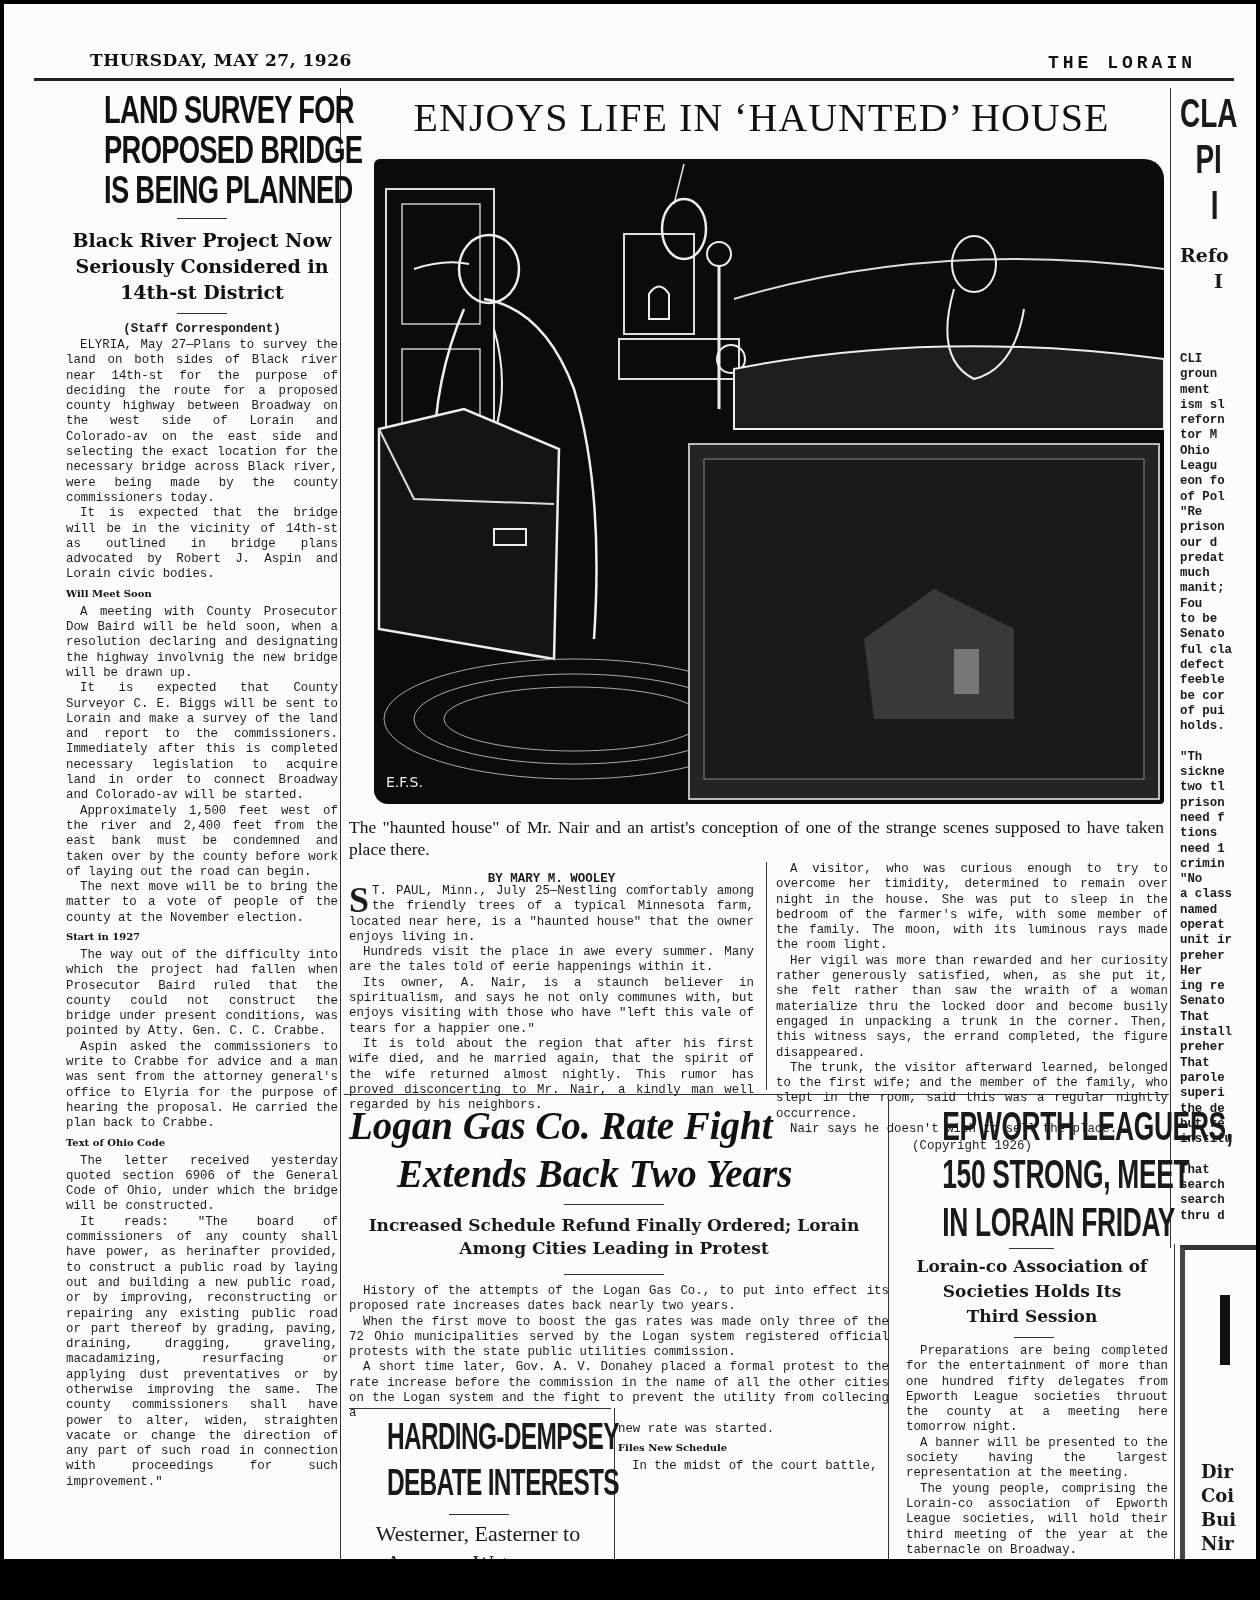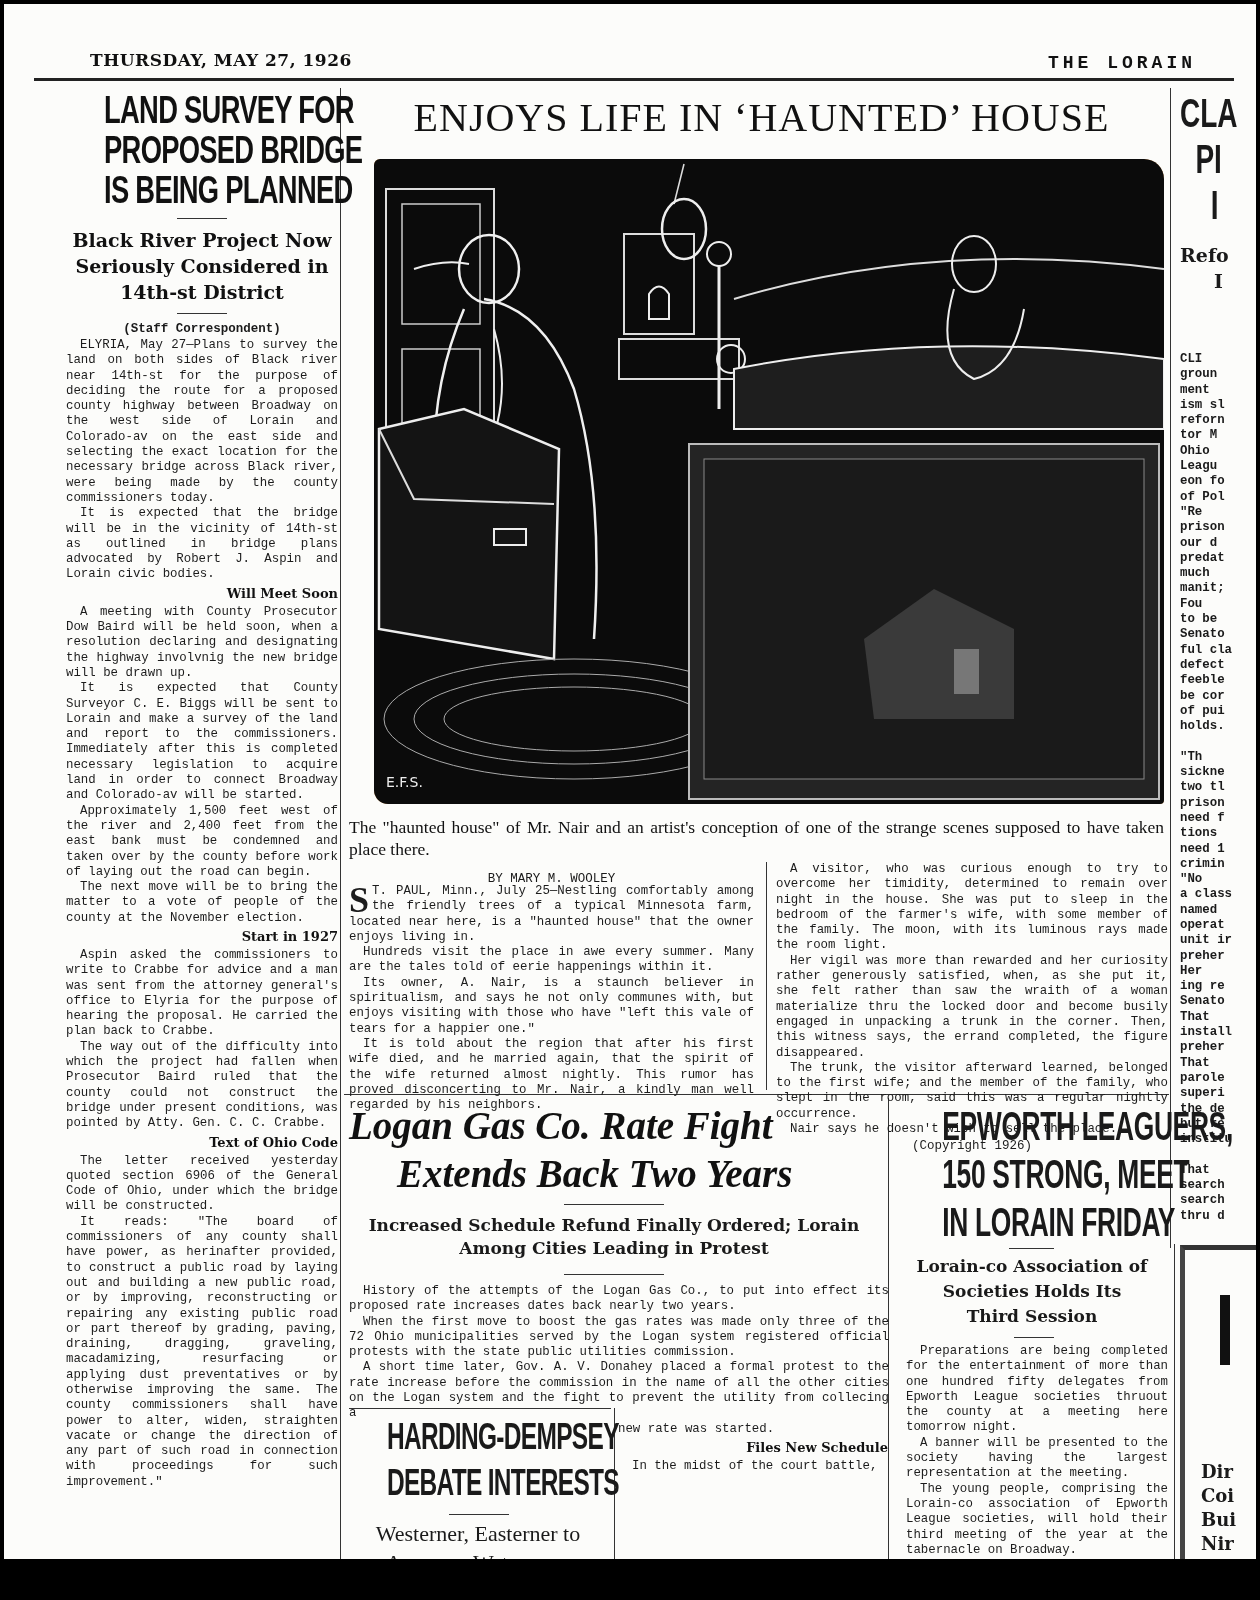--- a/index.html
+++ b/index.html
@@ -35,43 +35,43 @@
     font-family:"DejaVu Serif", serif; font-weight:bold; text-align:center;
     font-size:19px; line-height:26px; margin-top:14px; color:#111;
   }
   .short-rule { width:50px; height:1px; background:#333; margin:8px auto; }
   .body-text {
     font-family:"Liberation Mono", monospace; font-size:12.4px; line-height:15.3px;
     text-align:justify; color:#1c1c1c;
   }
   .body-text p { margin:0; text-indent:14px; }
   .subhead {
-    text-align:right; font-family:"DejaVu Serif", serif; font-weight:bold;
-    font-size:13px; line-height:18px; margin:2px 0; color:#111;
+    text-align:left; font-family:"DejaVu Serif", serif; font-weight:bold;
+    font-size:10px; line-height:18px; margin:2px 0; color:#111;
   }
   .byline-small { text-align:center; font-family:"Liberation Mono", monospace; font-weight:bold; font-size:12.5px; margin:6px 0 2px; }
 
   
   .feature-title {
     position:absolute; left:345px; top:90px; width:825px; text-align:center;
     font-family:"Liberation Serif", serif; font-size:40px; letter-spacing:1px; color:#111;
   }
   .illustration {
     position:absolute; left:370px; top:155px; width:790px; height:645px;
     background:#fdba74; border-radius:6px 20px 4px 14px; overflow:hidden;
   }
   .illustration svg { width:100%; height:100%; display:block; }
   .caption {
     position:absolute; left:345px; top:812px; width:815px;
     font-family:"Liberation Serif", serif; font-size:17.5px; line-height:22px; color:#111;
     text-align:justify;
   }
   .byline {
     position:absolute; left:345px; top:868px; width:405px; text-align:center;
-    font-family:"Liberation Mono", monospace; font-weight:normal; font-size:12.5px;
+    font-family:"Liberation Mono", monospace; font-weight:bold; font-size:12.5px;
   }
   .feat-col-a { position:absolute; left:345px; top:880px; width:405px; }
   .feat-col-b { position:absolute; left:772px; top:858px; width:392px; }
   .dropcap { float:left; font-family:"Liberation Serif", serif; font-size:36px; line-height:28px; margin:2px 3px 0 0; font-weight:bold; }
   .copyright { text-align:center; font-family:"Liberation Mono", monospace; font-size:12.5px; margin-top:2px; }
 
   
   .logan-title {
     position:absolute; left:345px; top:1098px; width:530px;
     font-family:"Liberation Serif", serif; font-style:italic; font-weight:bold;
@@ -150,22 +150,22 @@
     <div class="byline-small">(Staff Correspondent)</div>
     <div class="body-text">
       <p>ELYRIA, May 27—Plans to survey the land on both sides of Black river near 14th-st for the purpose of deciding the route for a proposed county highway between Broadway on the west side of Lorain and Colorado-av on the east side and selecting the exact location for the necessary bridge across Black river, were being made by the county commissioners today.</p>
       <p>It is expected that the bridge will be in the vicinity of 14th-st as outlined in bridge plans advocated by Robert J. Aspin and Lorain civic bodies.</p>
       <div class="subhead">Will Meet Soon</div>
       <p>A meeting with County Prosecutor Dow Baird will be held soon, when a resolution declaring and designating the highway involvnig the new bridge will be drawn up.</p>
       <p>It is expected that County Surveyor C. E. Biggs will be sent to Lorain and make a survey of the land and report to the commissioners. Immediately after this is completed necessary legislation to acquire land in order to connect Broadway and Colorado-av will be started.</p>
       <p>Approximately 1,500 feet west of the river and 2,400 feet from the east bank must be condemned and taken over by the county before work of laying out the road can begin.</p>
       <p>The next move will be to bring the matter to a vote of people of the county at the November election.</p>
       <div class="subhead">Start in 1927</div>
+      <p>The way out of the difficulty into which the project had fallen when Prosecutor Baird ruled that the county could not construct the bridge under present conditions, was pointed by Atty. Gen. C. C. Crabbe.</p>
       <p>Aspin asked the commissioners to write to Crabbe for advice and a man was sent from the attorney general's office to Elyria for the purpose of hearing the proposal. He carried the plan back to Crabbe.</p>
-      <p>The way out of the difficulty into which the project had fallen when Prosecutor Baird ruled that the county could not construct the bridge under present conditions, was pointed by Atty. Gen. C. C. Crabbe.</p>
       <div class="subhead">Text of Ohio Code</div>
       <p>The letter received yesterday quoted section 6906 of the General Code of Ohio, under which the bridge will be constructed.</p>
       <p>It reads: "The board of commissioners of any county shall have power, as herinafter provided, to construct a public road by laying out and building a new public road, or by improving, reconstructing or repairing any existing public road or part thereof by grading, paving, draining, dragging, graveling, macadamizing, resurfacing or applying dust preventatives or by otherwise improving the same. The county commissioners shall have power to alter, widen, straighten vacate or change the direction of any part of such road in connection with proceedings for such improvement."</p>
     </div>
   </div>
 
   <div class="feature-title">ENJOYS LIFE IN ‘HAUNTED’ HOUSE</div>
 
   <div class="illustration">
     <svg viewBox="0 0 790 645" xmlns="http://www.w3.org/2000/svg">

